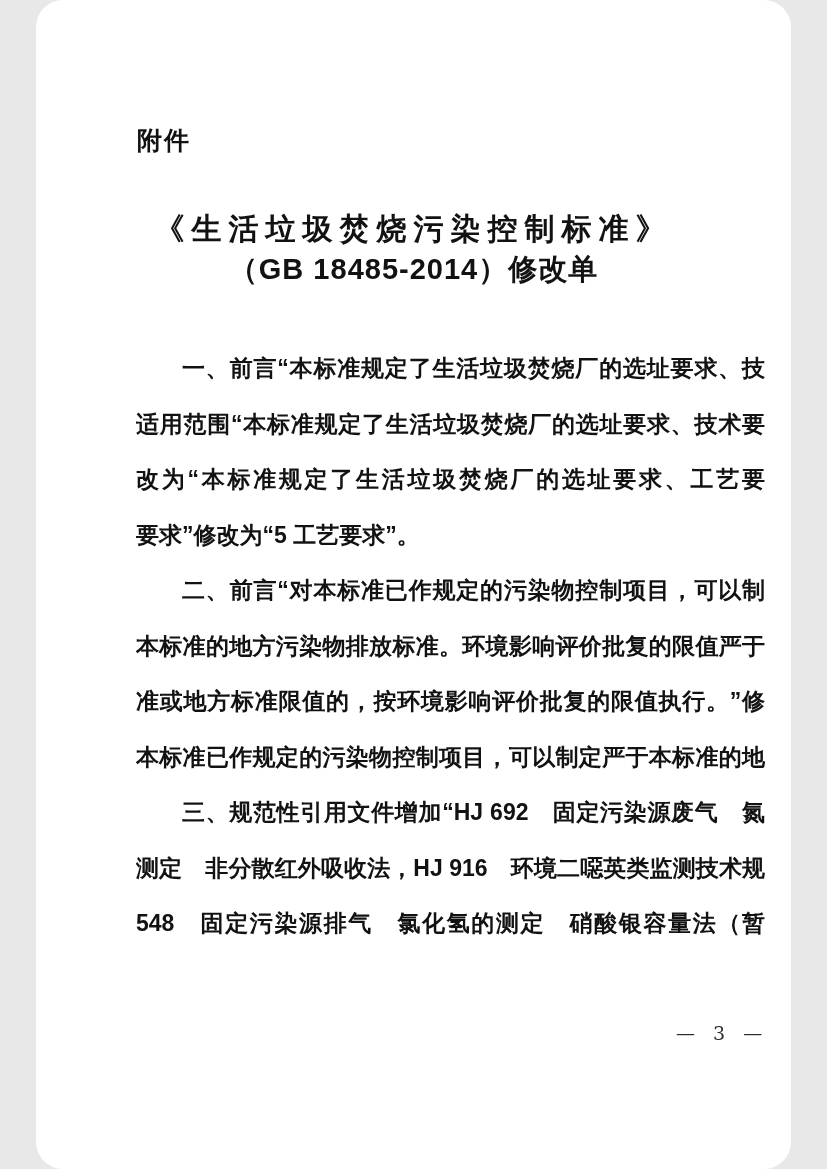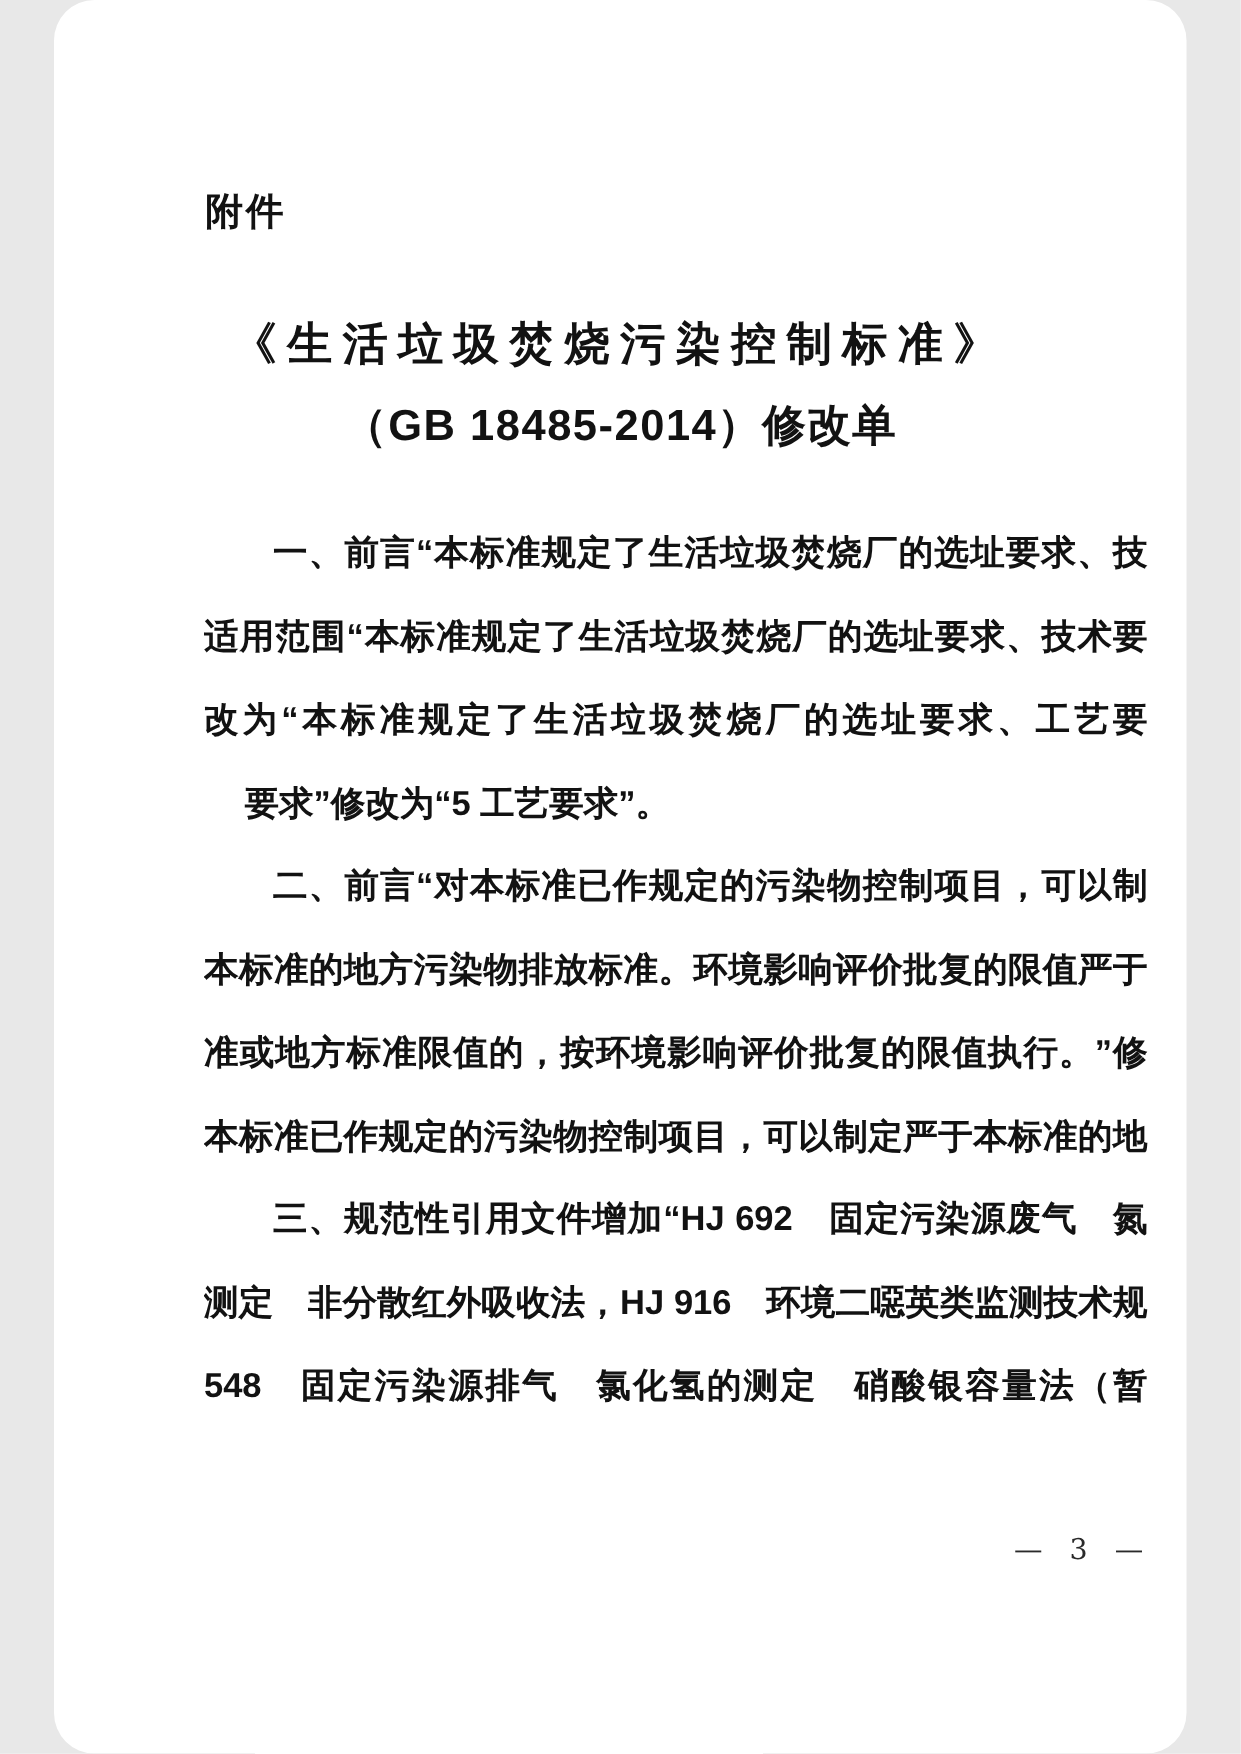--- a/index.html
+++ b/index.html
@@ -35,21 +35,20 @@
     font-weight: bold;
   }
   .title-line1 {
     font-size: 30px;
     letter-spacing: 7px;
     white-space: nowrap;
   }
   .title-line2 {
     font-size: 29px;
     letter-spacing: 1px;
-    margin-top: 14px;
     white-space: nowrap;
   }
   .doc-body {
     position: absolute;
     left: 100px;
     width: 629px;
     top: 341px;
     font-size: 23px;
     font-weight: bold;
     line-height: 55.5px;
@@ -59,21 +58,20 @@
     text-align-last: justify;
     height: 55.5px;
     overflow: hidden;
   }
   .line.indent {
     text-indent: 46px;
   }
   .line.short {
     text-align: left;
     text-align-last: left;
-    margin-left: 27px;
   }
   .page-number {
     position: absolute;
     top: 1022px;
     left: 640px;
     font-family: "DejaVu Serif", "Liberation Serif", serif;
     font-weight: normal;
     font-size: 19px;
     letter-spacing: 6px;
     color: #2a2a2a;

